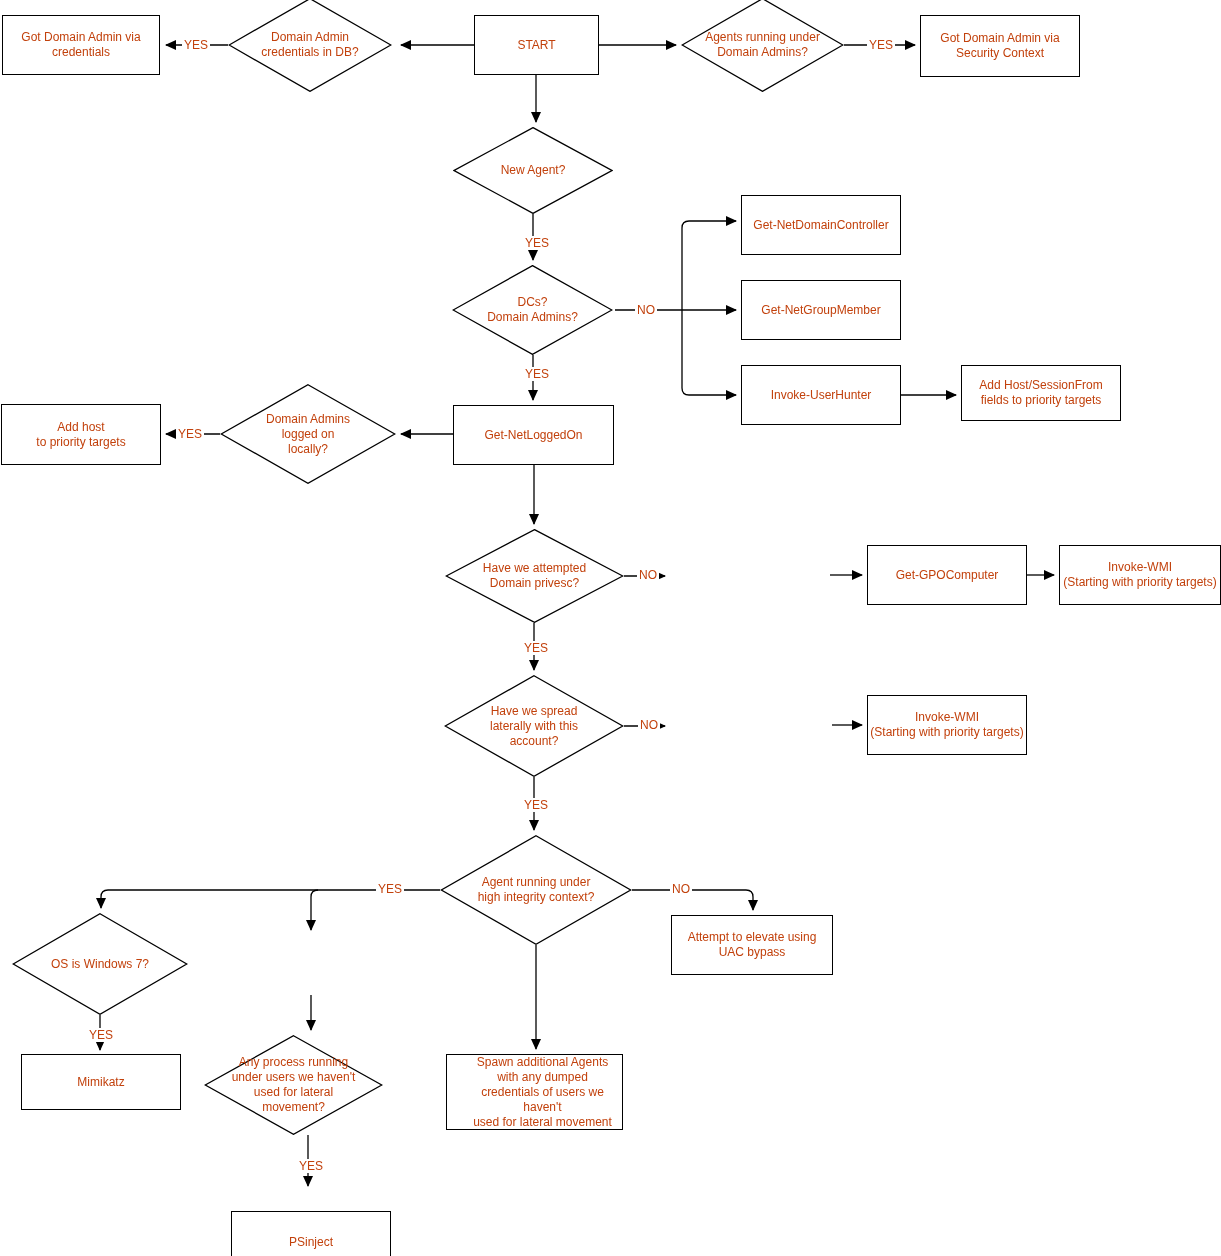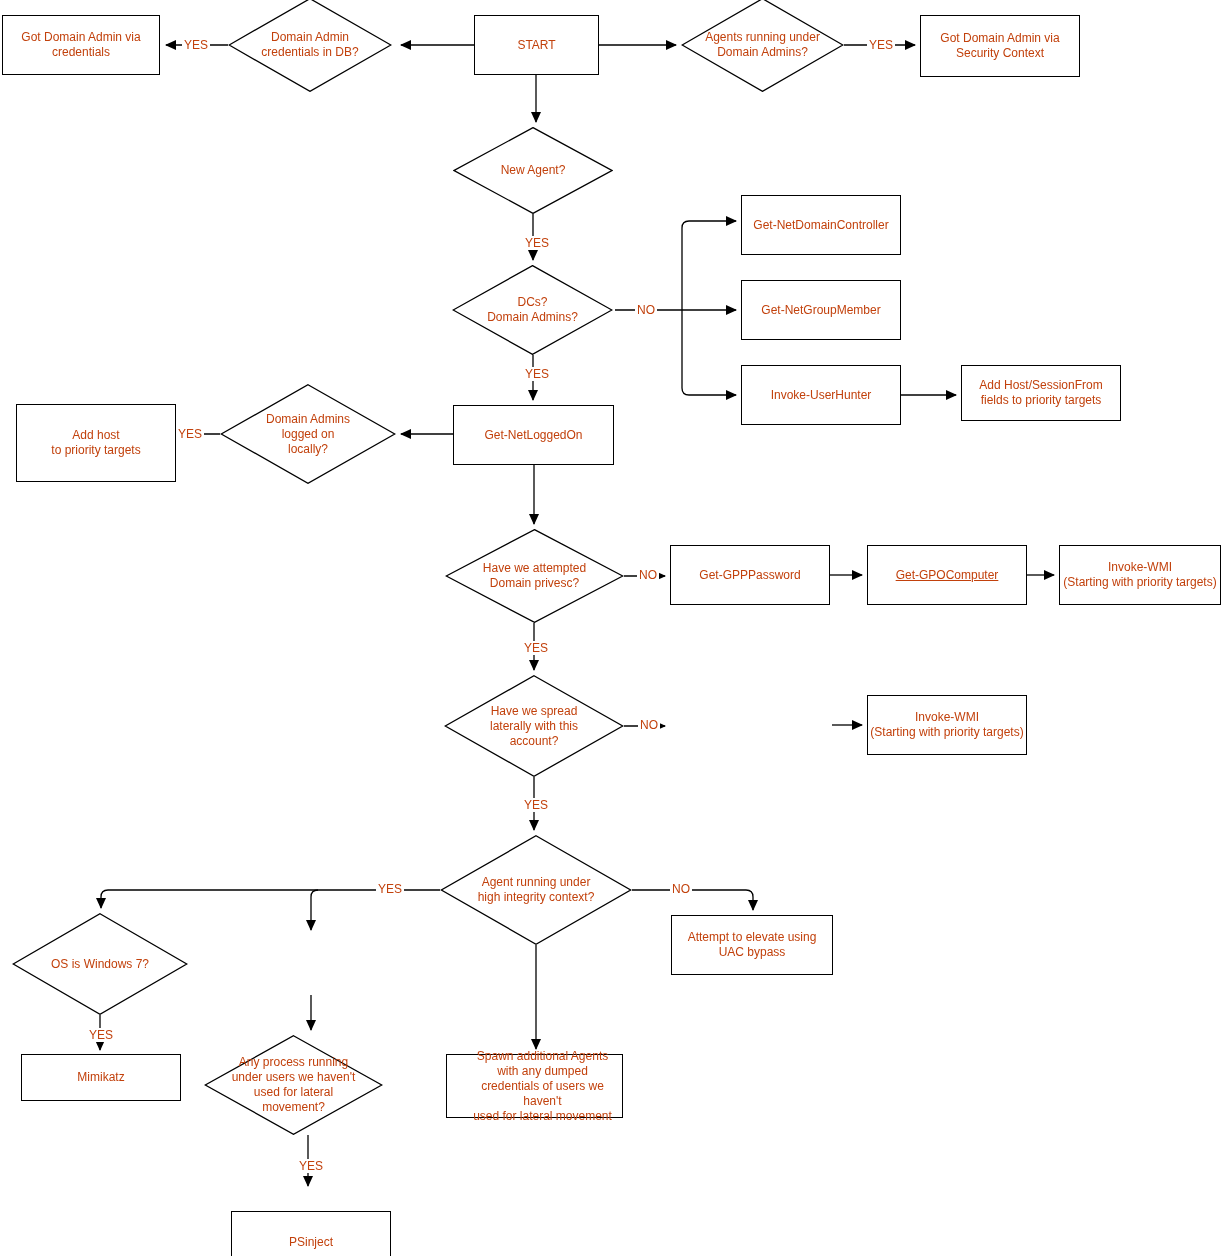--- a/index.html
+++ b/index.html
@@ -117,43 +117,42 @@
 
   <div class="node box" style="left:741px; top:195px; width:160px; height:60px;">Get-NetDomainController</div>
 
   <div class="node box" style="left:741px; top:280px; width:160px; height:60px;">Get-NetGroupMember</div>
 
   <div class="node box" style="left:741px; top:365px; width:160px; height:60px;">Invoke-UserHunter</div>
 
   <div class="node box" style="left:961px; top:365px; width:160px; height:56px;">Add Host/SessionFrom
 fields to priority targets</div>
 
-  <div class="node box" style="left:16px; top:404px; width:160px; height:78px;">Add host
+  <div class="node box" style="left:1px; top:404px; width:160px; height:61px;">Add host
 to priority targets</div>
 
   <div class="node box" style="left:453px; top:405px; width:161px; height:60px;">Get-NetLoggedOn</div>
 
-  <div class="node box" style="left:670px; top:545px; width:160px; height:60px;">Get-GPPPassword</div>
-
-  <div class="node box" style="left:867px; top:545px; width:160px; height:60px;text-decoration:underline;">Get-GPOComputer</div>
+
+  <div class="node box" style="left:867px; top:545px; width:160px; height:60px;">Get-GPOComputer</div>
 
   <div class="node box" style="left:1059px; top:545px; width:162px; height:60px;">Invoke-WMI
 (Starting with priority targets)</div>
 
 
   <div class="node box" style="left:867px; top:695px; width:160px; height:60px;">Invoke-WMI
 (Starting with priority targets)</div>
 
   <div class="node box" style="left:671px; top:915px; width:162px; height:60px;">Attempt to elevate using
 UAC bypass</div>
 
 
-  <div class="node box" style="left:21px; top:1054px; width:160px; height:47px;text-align:right;">Mimikatz</div>
-
-  <div class="node box" style="left:446px; top:1054px; width:177px; height:64px;padding-left:16px;">Spawn additional Agents
+  <div class="node box" style="left:21px; top:1054px; width:160px; height:56px;text-align:right;">Mimikatz</div>
+
+  <div class="node box" style="left:446px; top:1054px; width:177px; height:76px;padding-left:16px;">Spawn additional Agents
 with any dumped
 credentials of users we haven't
 used for lateral movement</div>
 
   <div class="node box" style="left:231px; top:1192px; width:160px; height:62px;margin-top:19px;">PSinject</div>
 
   <div class="node diamond" style="left:228px; top:-2px; width:164px; height:94px;">
     <svg class="shape" viewBox="0 0 100 100" preserveAspectRatio="none">
         <polygon points="50,0.7 99.3,50 50,99.3 0.7,50"></polygon>
       </svg>

